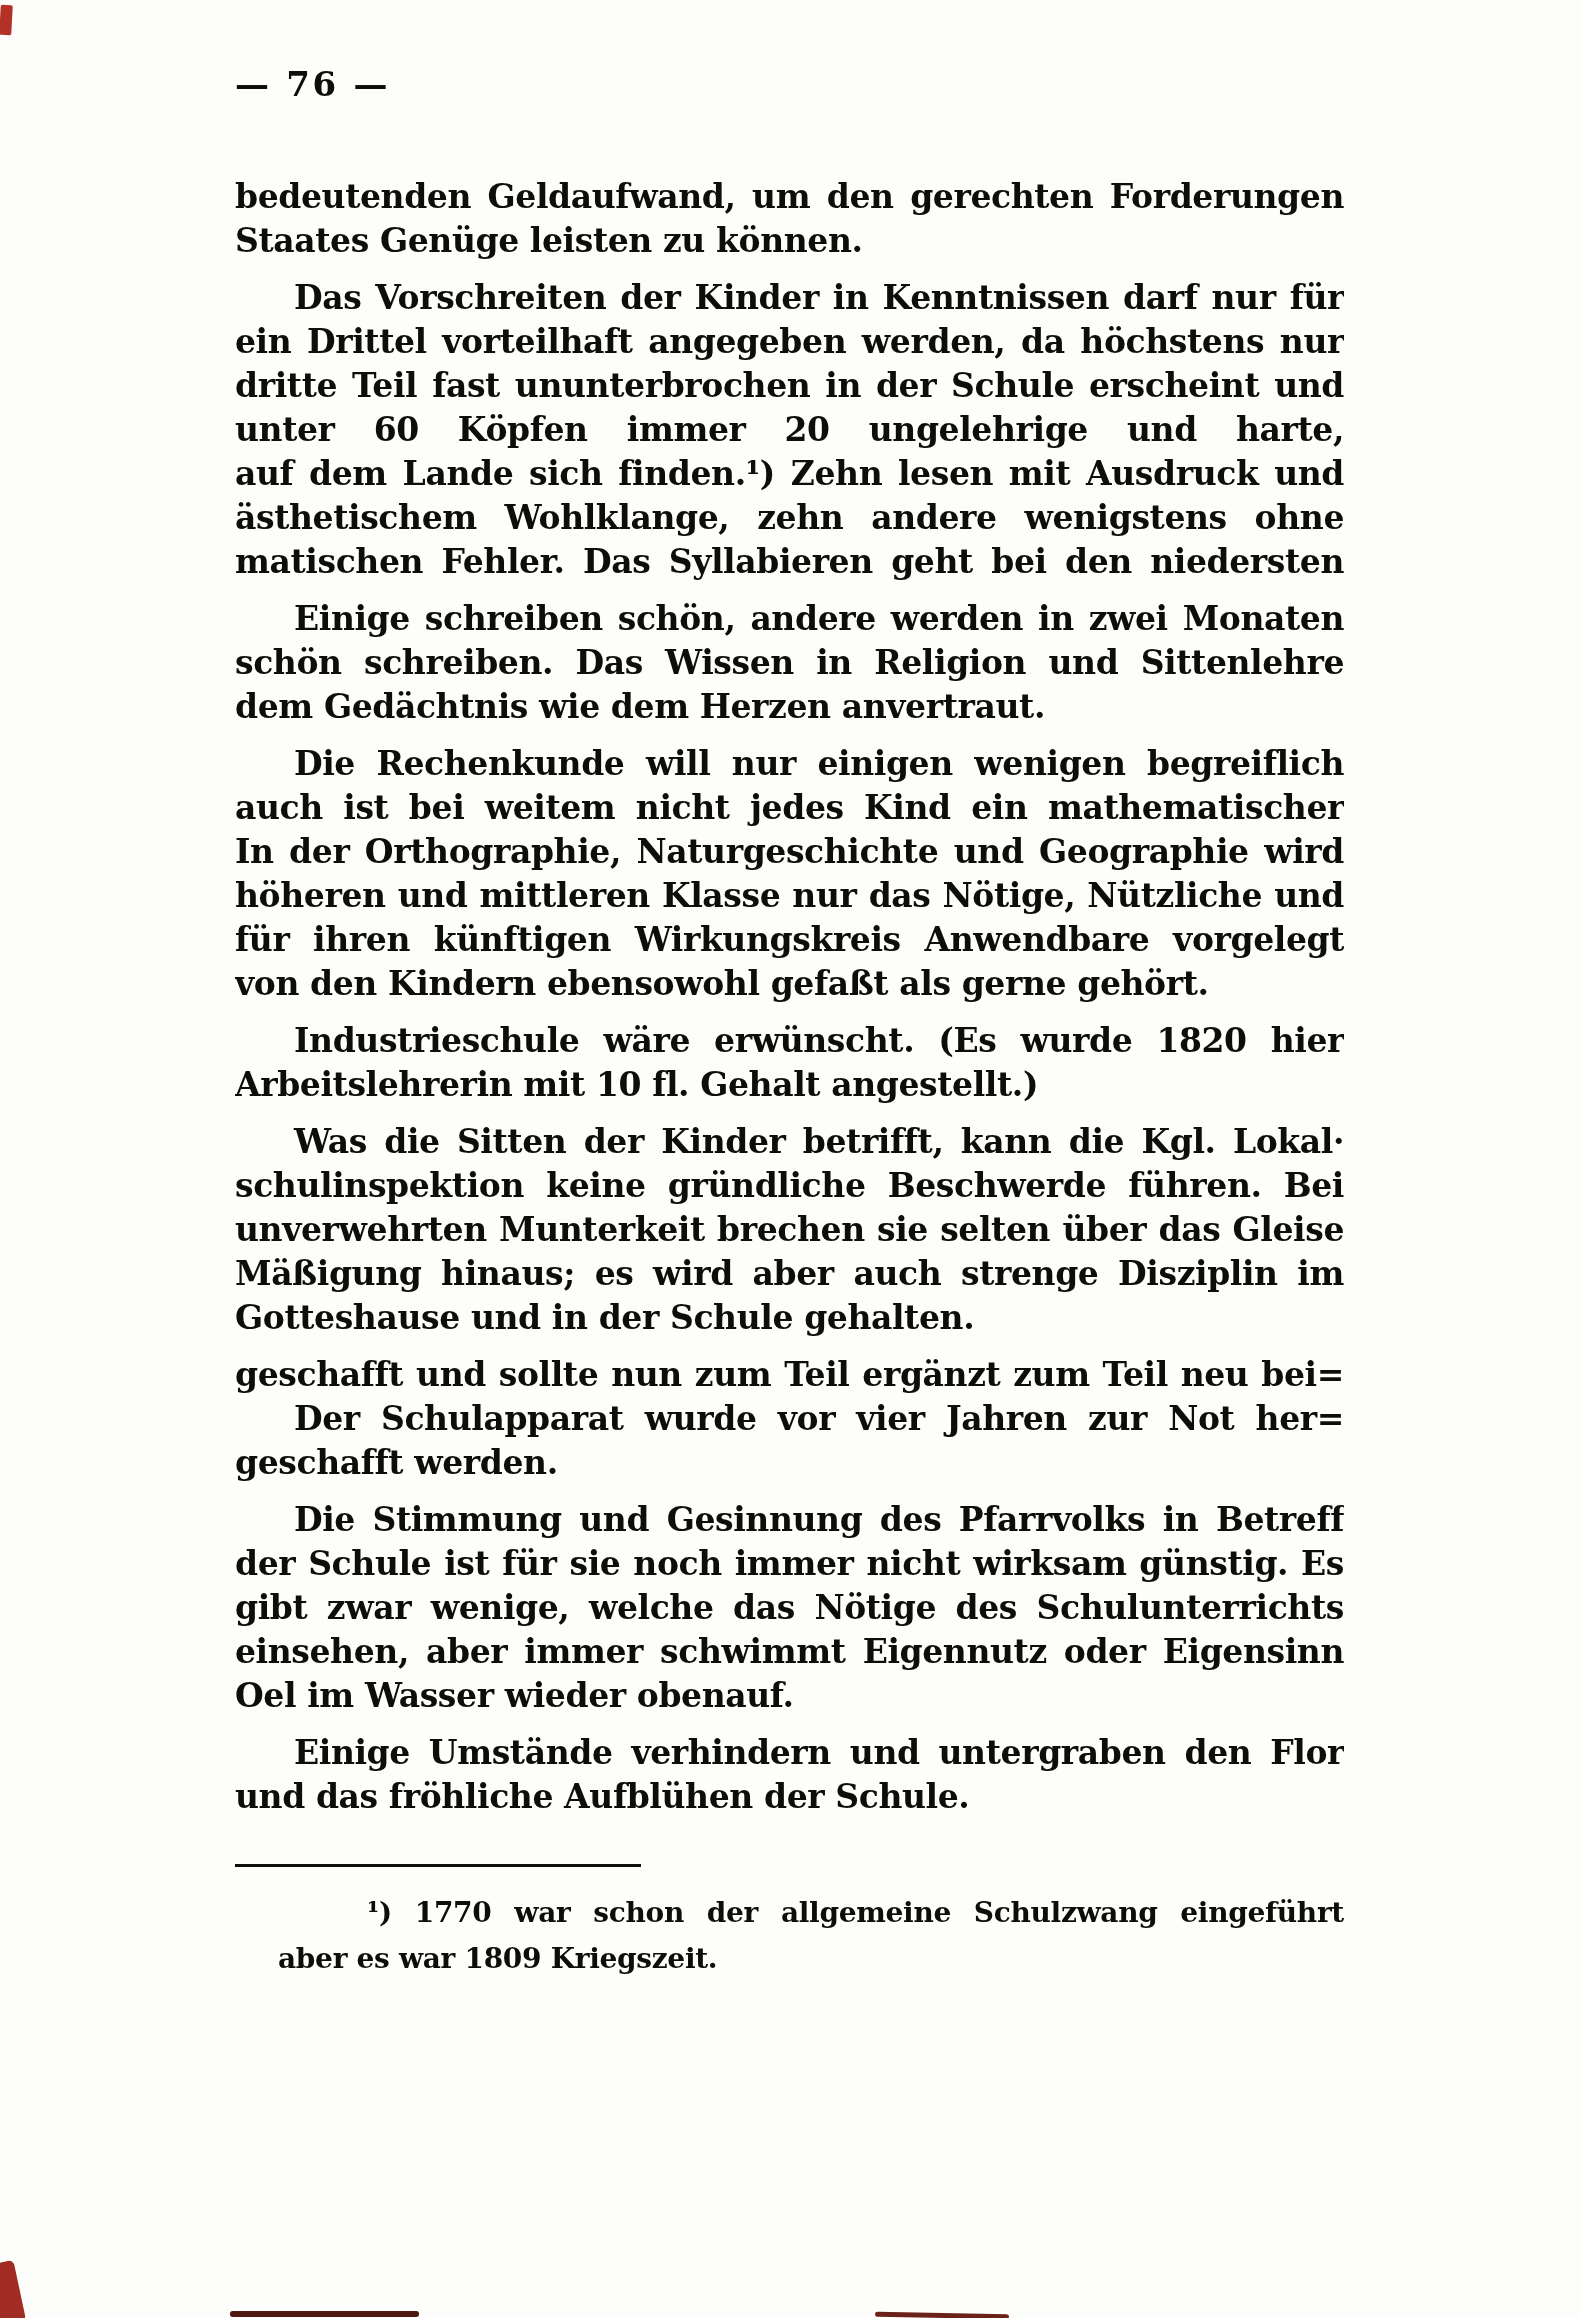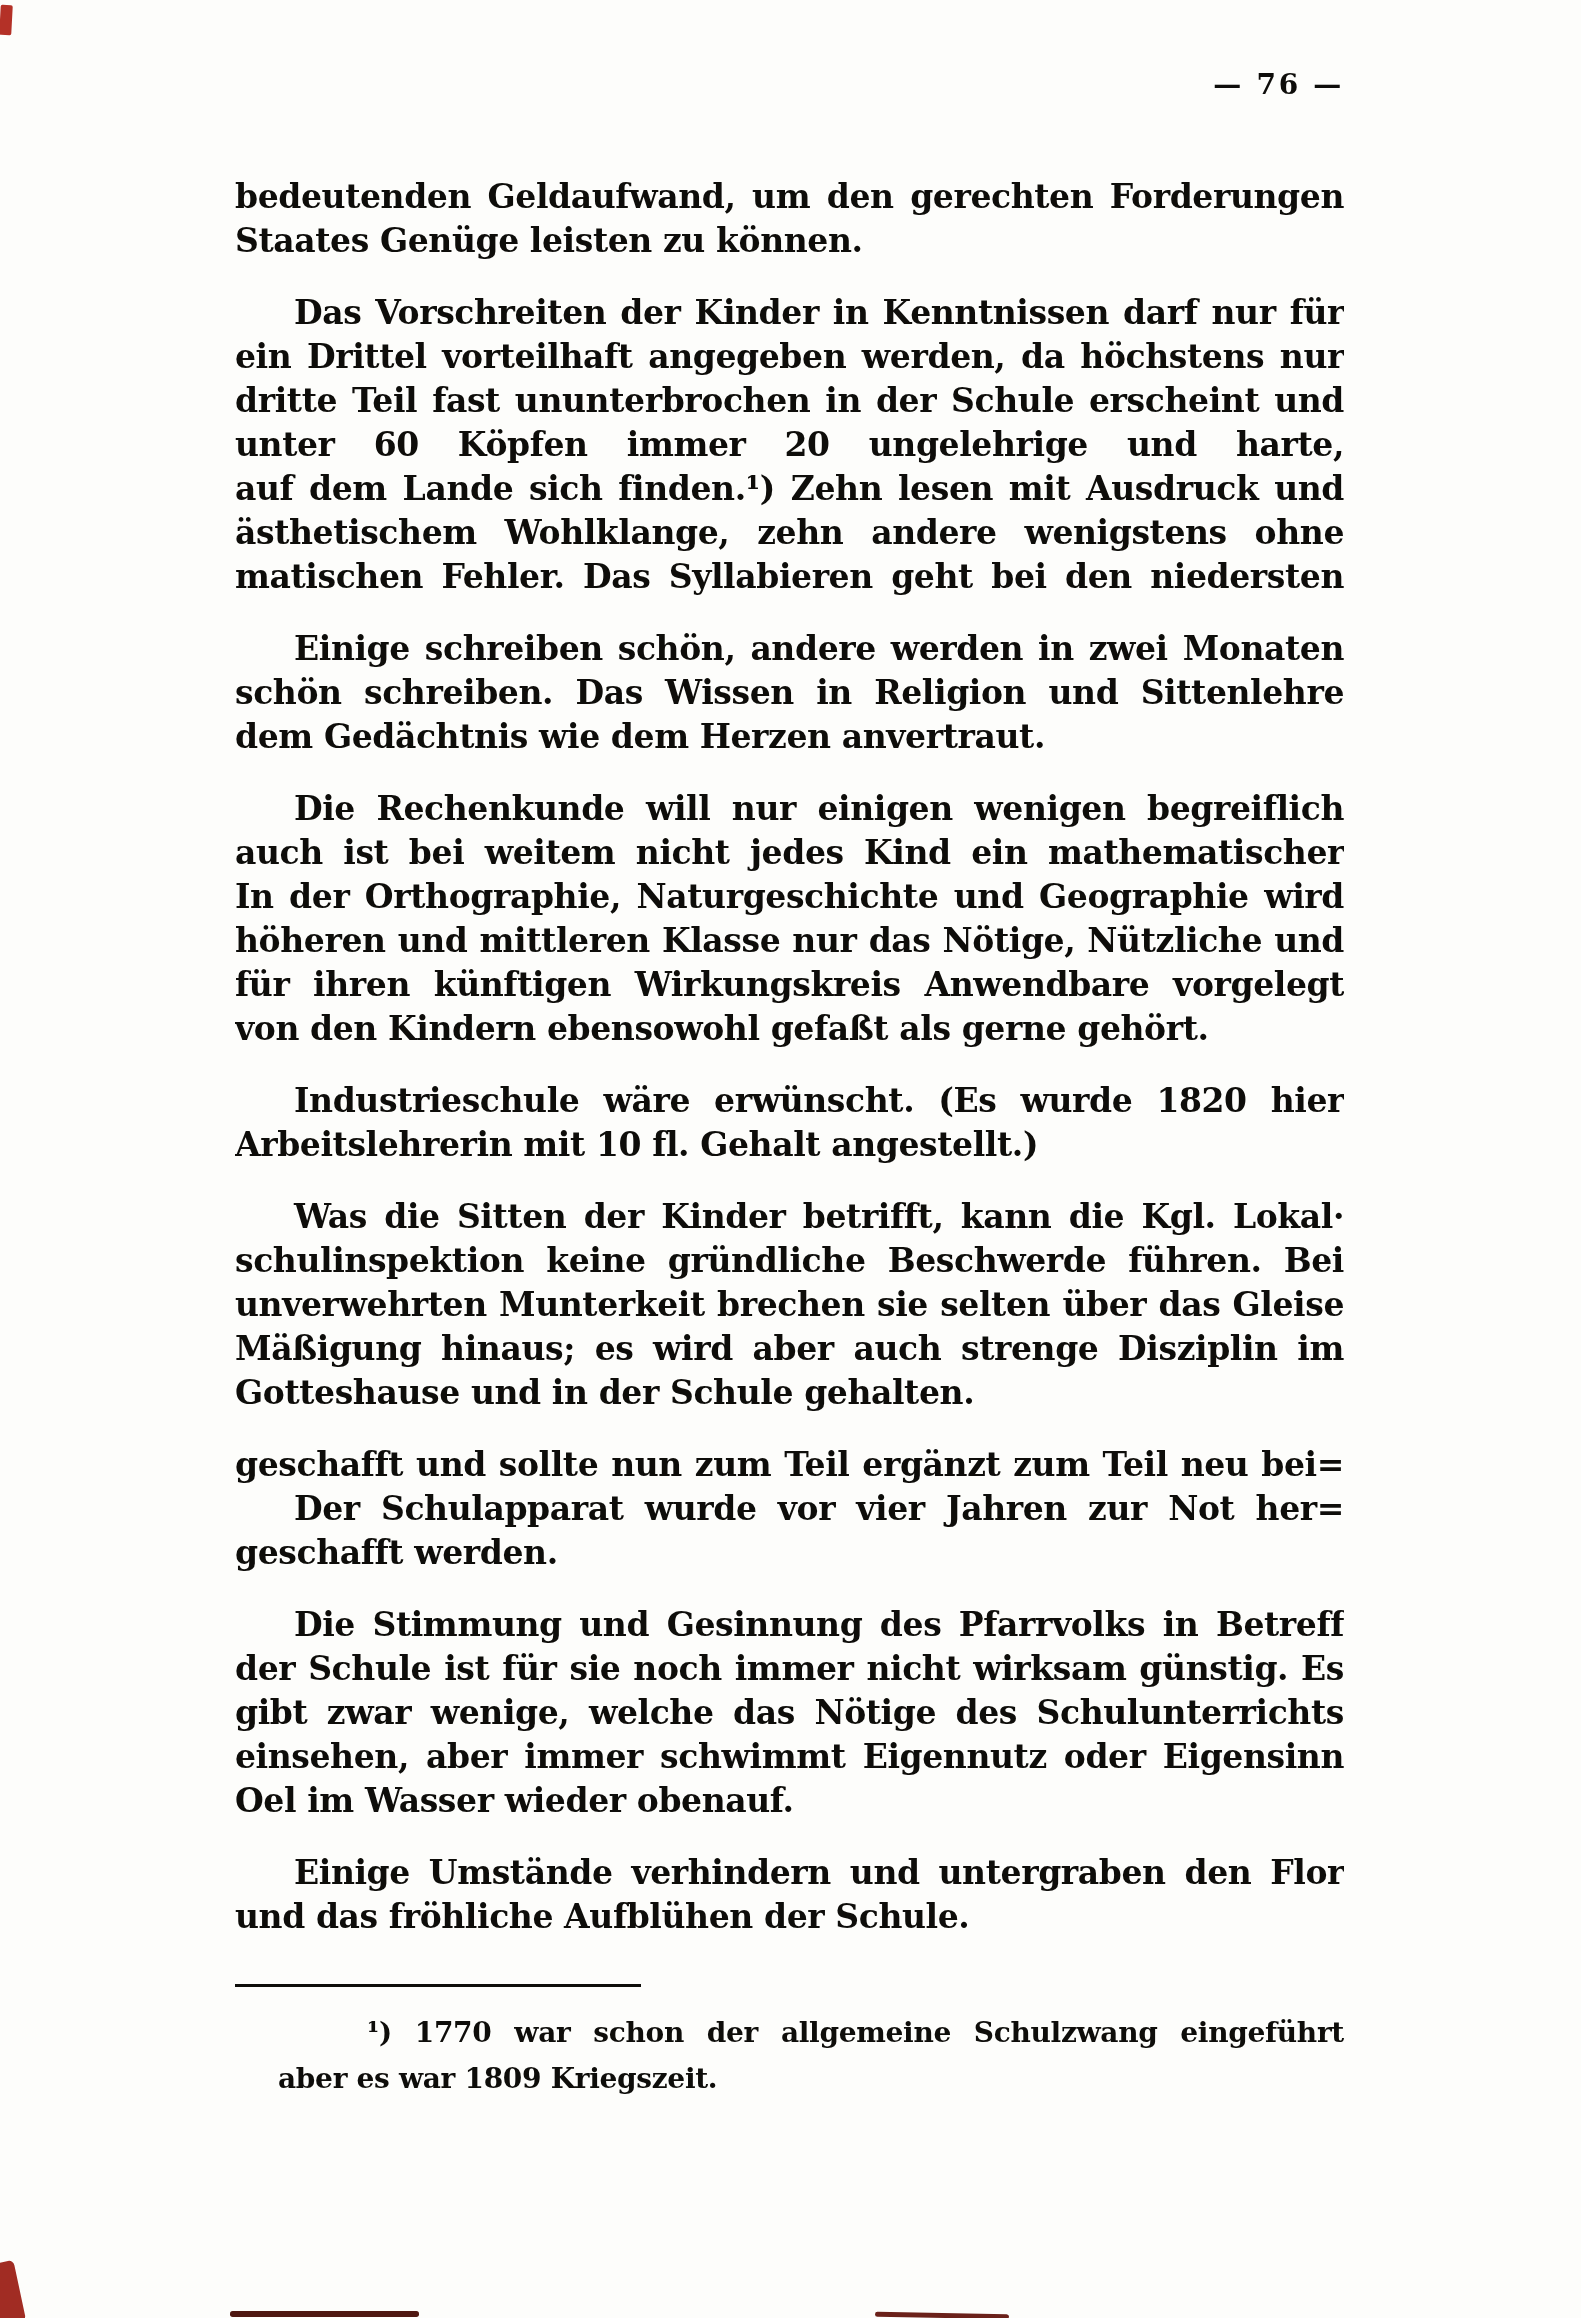--- a/index.html
+++ b/index.html
@@ -12,29 +12,29 @@
     font-family: "DejaVu Serif", serif;
     color: #0e0d0a;
   }
   .column {
     position: absolute;
     left: 235px;
     top: 62px;
     width: 1109px;
   }
   .pageno {
-    text-align: right;
-    font-size: 28px;
+    text-align: left;
+    font-size: 34px;
     font-weight: bold;
     height: 45px;
     line-height: 45px;
     letter-spacing: 2.7px;
     margin-bottom: 68px;
   }
-  .para { margin-top: 28px; }
+  .para { margin-top: 13px; }
   .para:first-child { margin-top: 0; }
   .line {
     font-size: 33px;
     font-weight: bold;
     line-height: 44px;
     height: 44px;
     letter-spacing: -0.4px;
     text-align: justify;
     text-align-last: justify;
     overflow: hidden;

